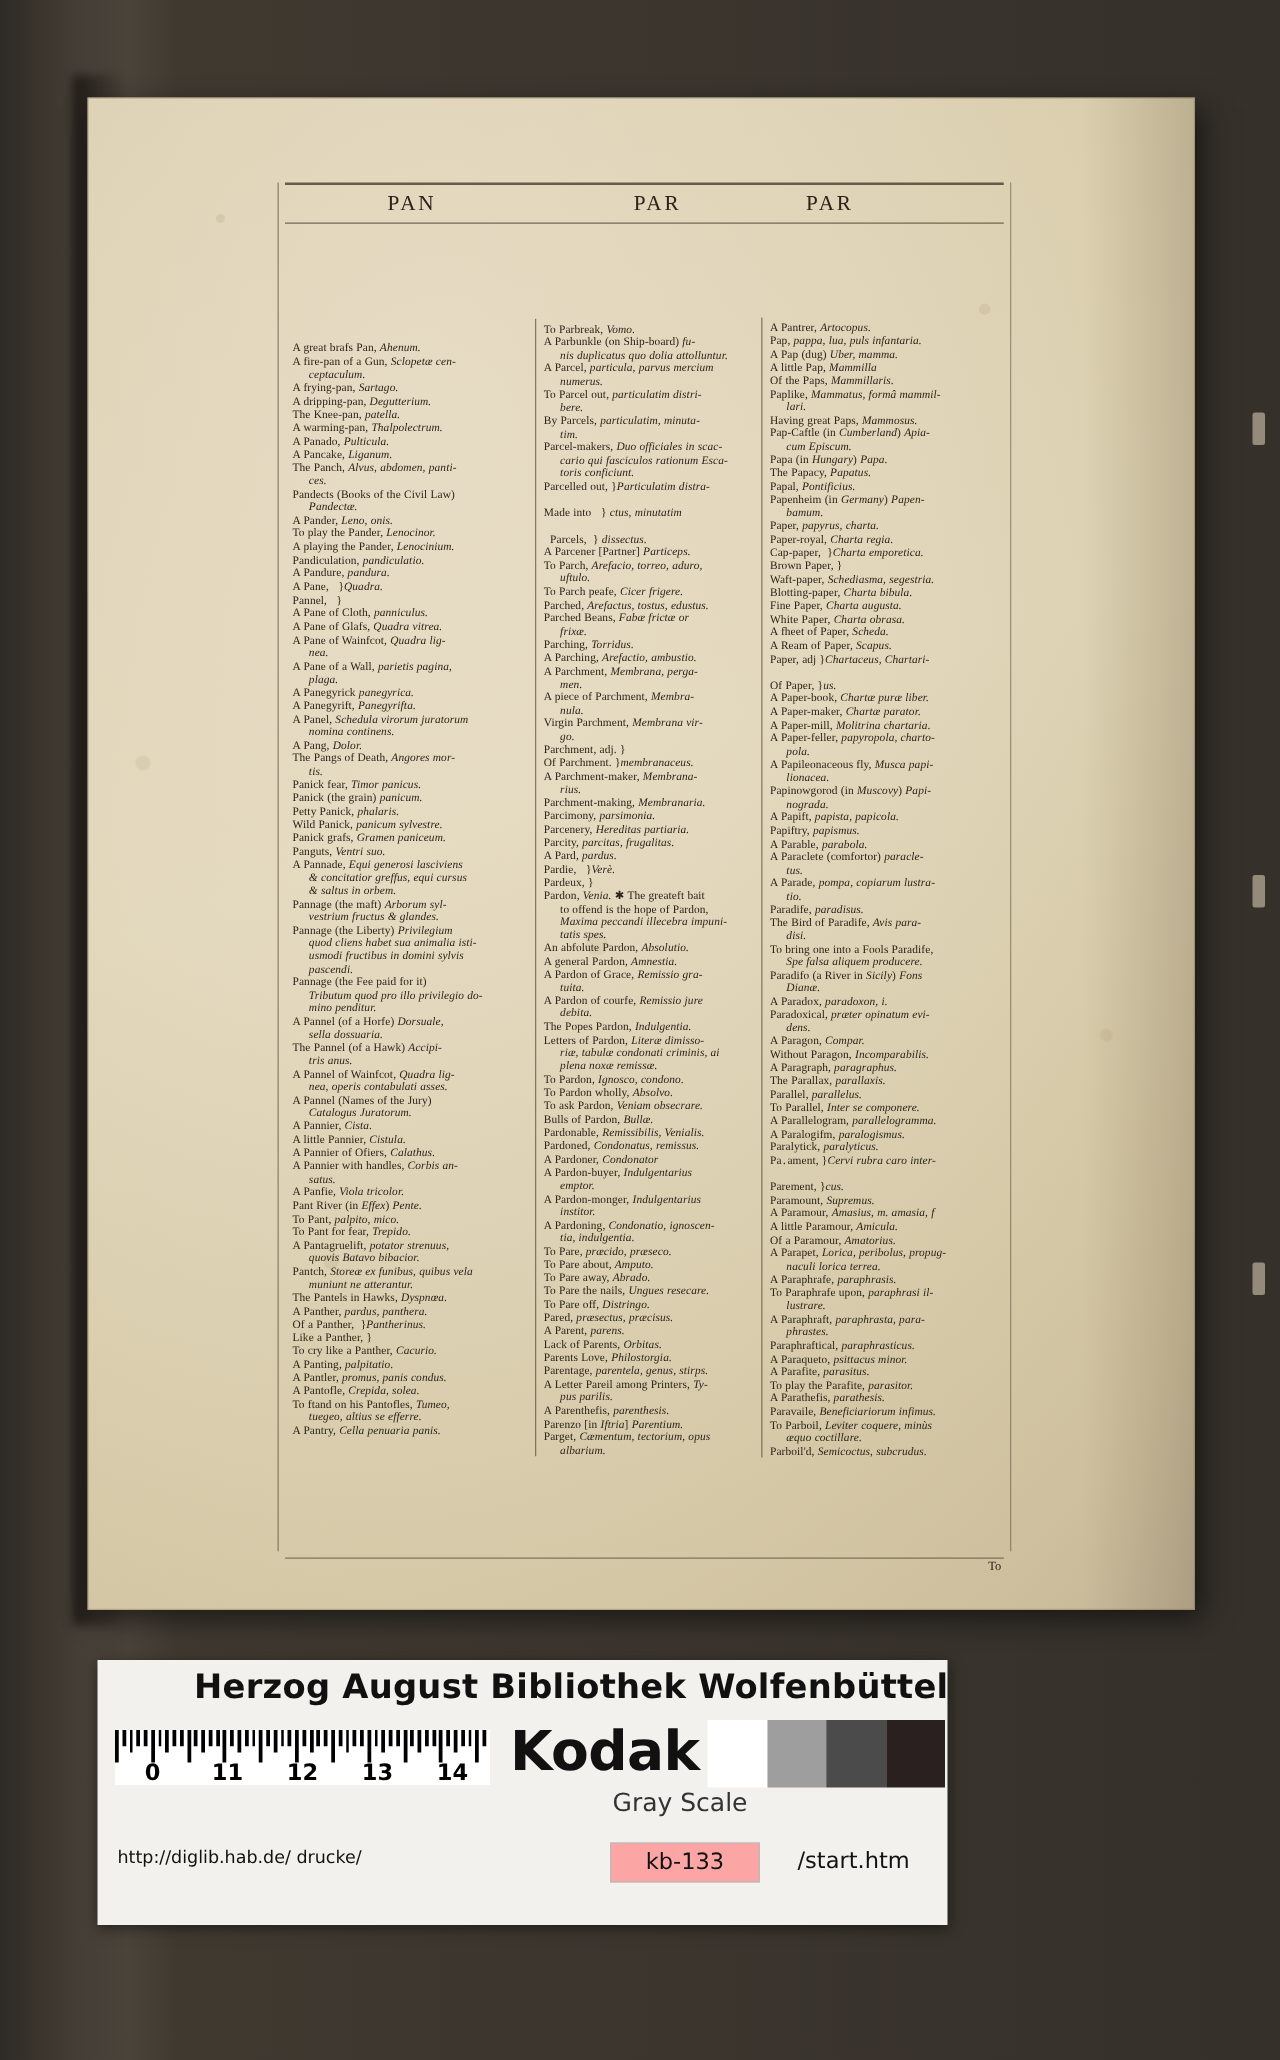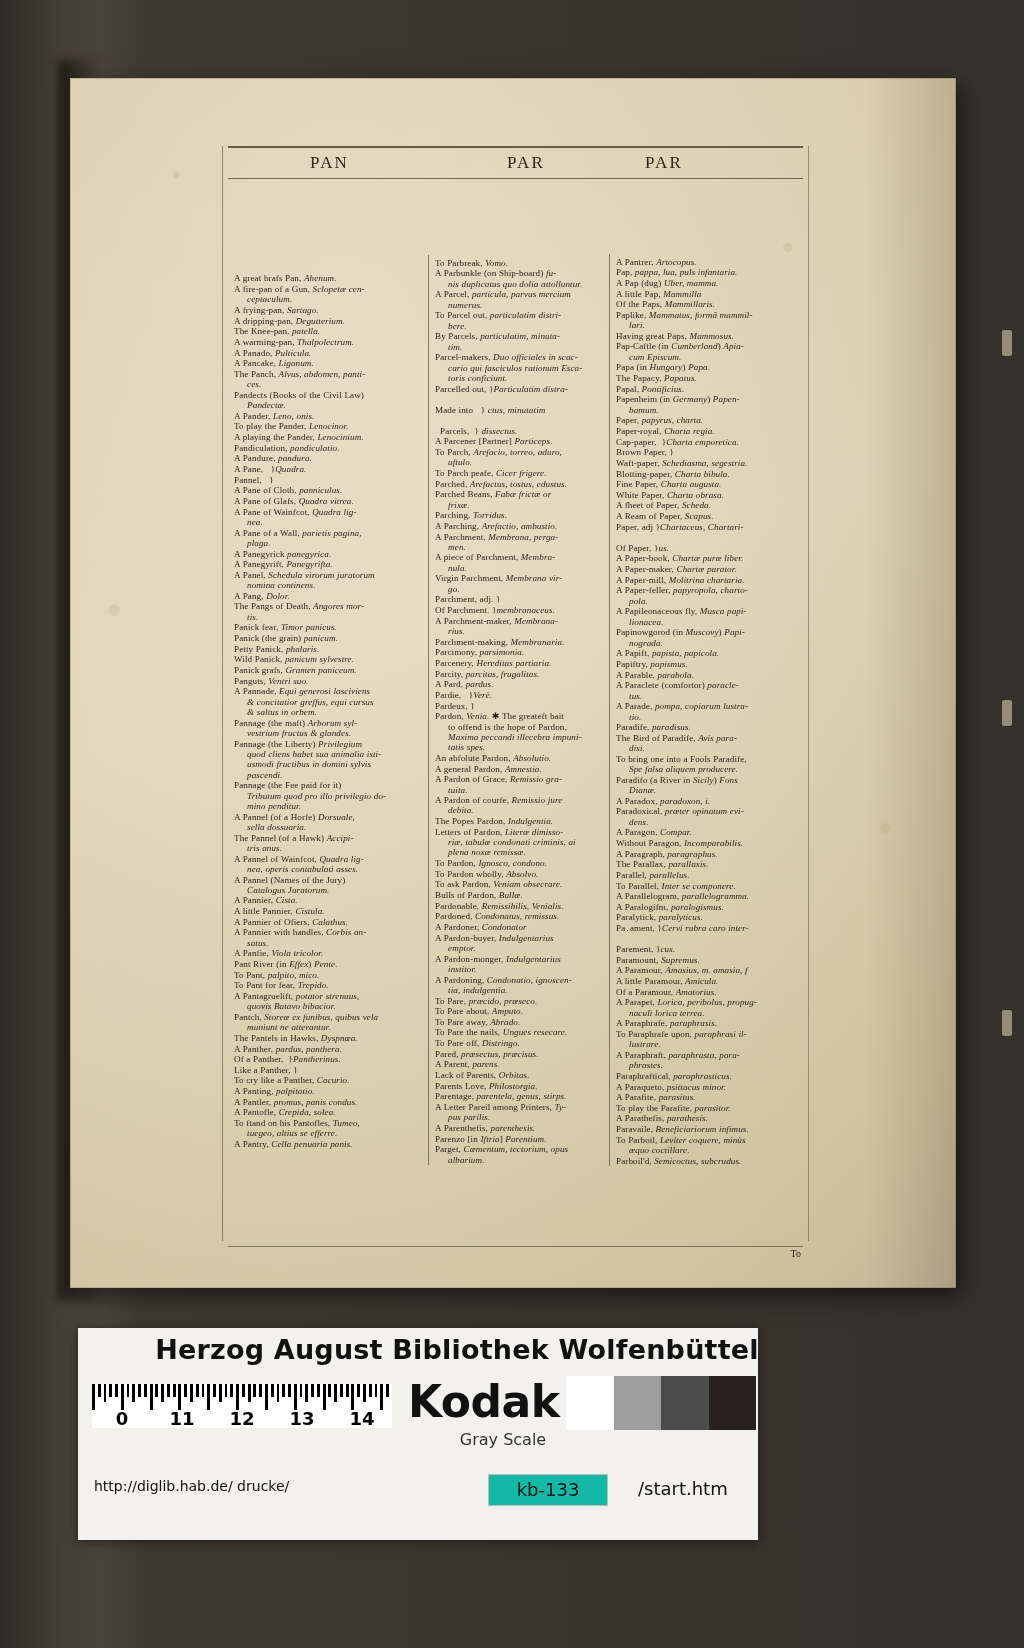--- a/index.html
+++ b/index.html
@@ -154,35 +154,35 @@
   }
   .rnum{ width:60px;text-align:center;}
   #kodak-word{
     position:absolute;left:330px;top:48px;
     font-family:"DejaVu Sans", sans-serif;
     font-size:44px;font-weight:bold;color:#111;letter-spacing:-.5px;
   }
   #gray-scale-label{
     position:absolute;left:330px;top:102px;width:190px;
     font-family:"DejaVu Sans", sans-serif;
-    font-size:16px;color:#333;text-align:center;
+    font-size:20px;color:#333;text-align:right;
   }
   #gray-patches{
     position:absolute;left:488px;top:48px;width:190px;height:54px;
     display:flex;
   }
   .patch{ flex:1; }
   #url-left{
     position:absolute;left:16px;top:150px;
     font-family:"DejaVu Sans", sans-serif;
     font-size:14px;color:#111;
   }
   #shelfmark{
     position:absolute;left:410px;top:146px;width:118px;height:30px;
-    background:#14b8a6;border:1px solid #bbb;
+    background:#fca5a5;border:1px solid #bbb;
     font-family:"DejaVu Sans", sans-serif;
     font-size:18px;color:#111;text-align:center;line-height:30px;
   }
   #url-right{
     position:absolute;left:560px;top:150px;
     font-family:"DejaVu Sans", sans-serif;
     font-size:18px;color:#111;
   }
   
   .edge-mark{

